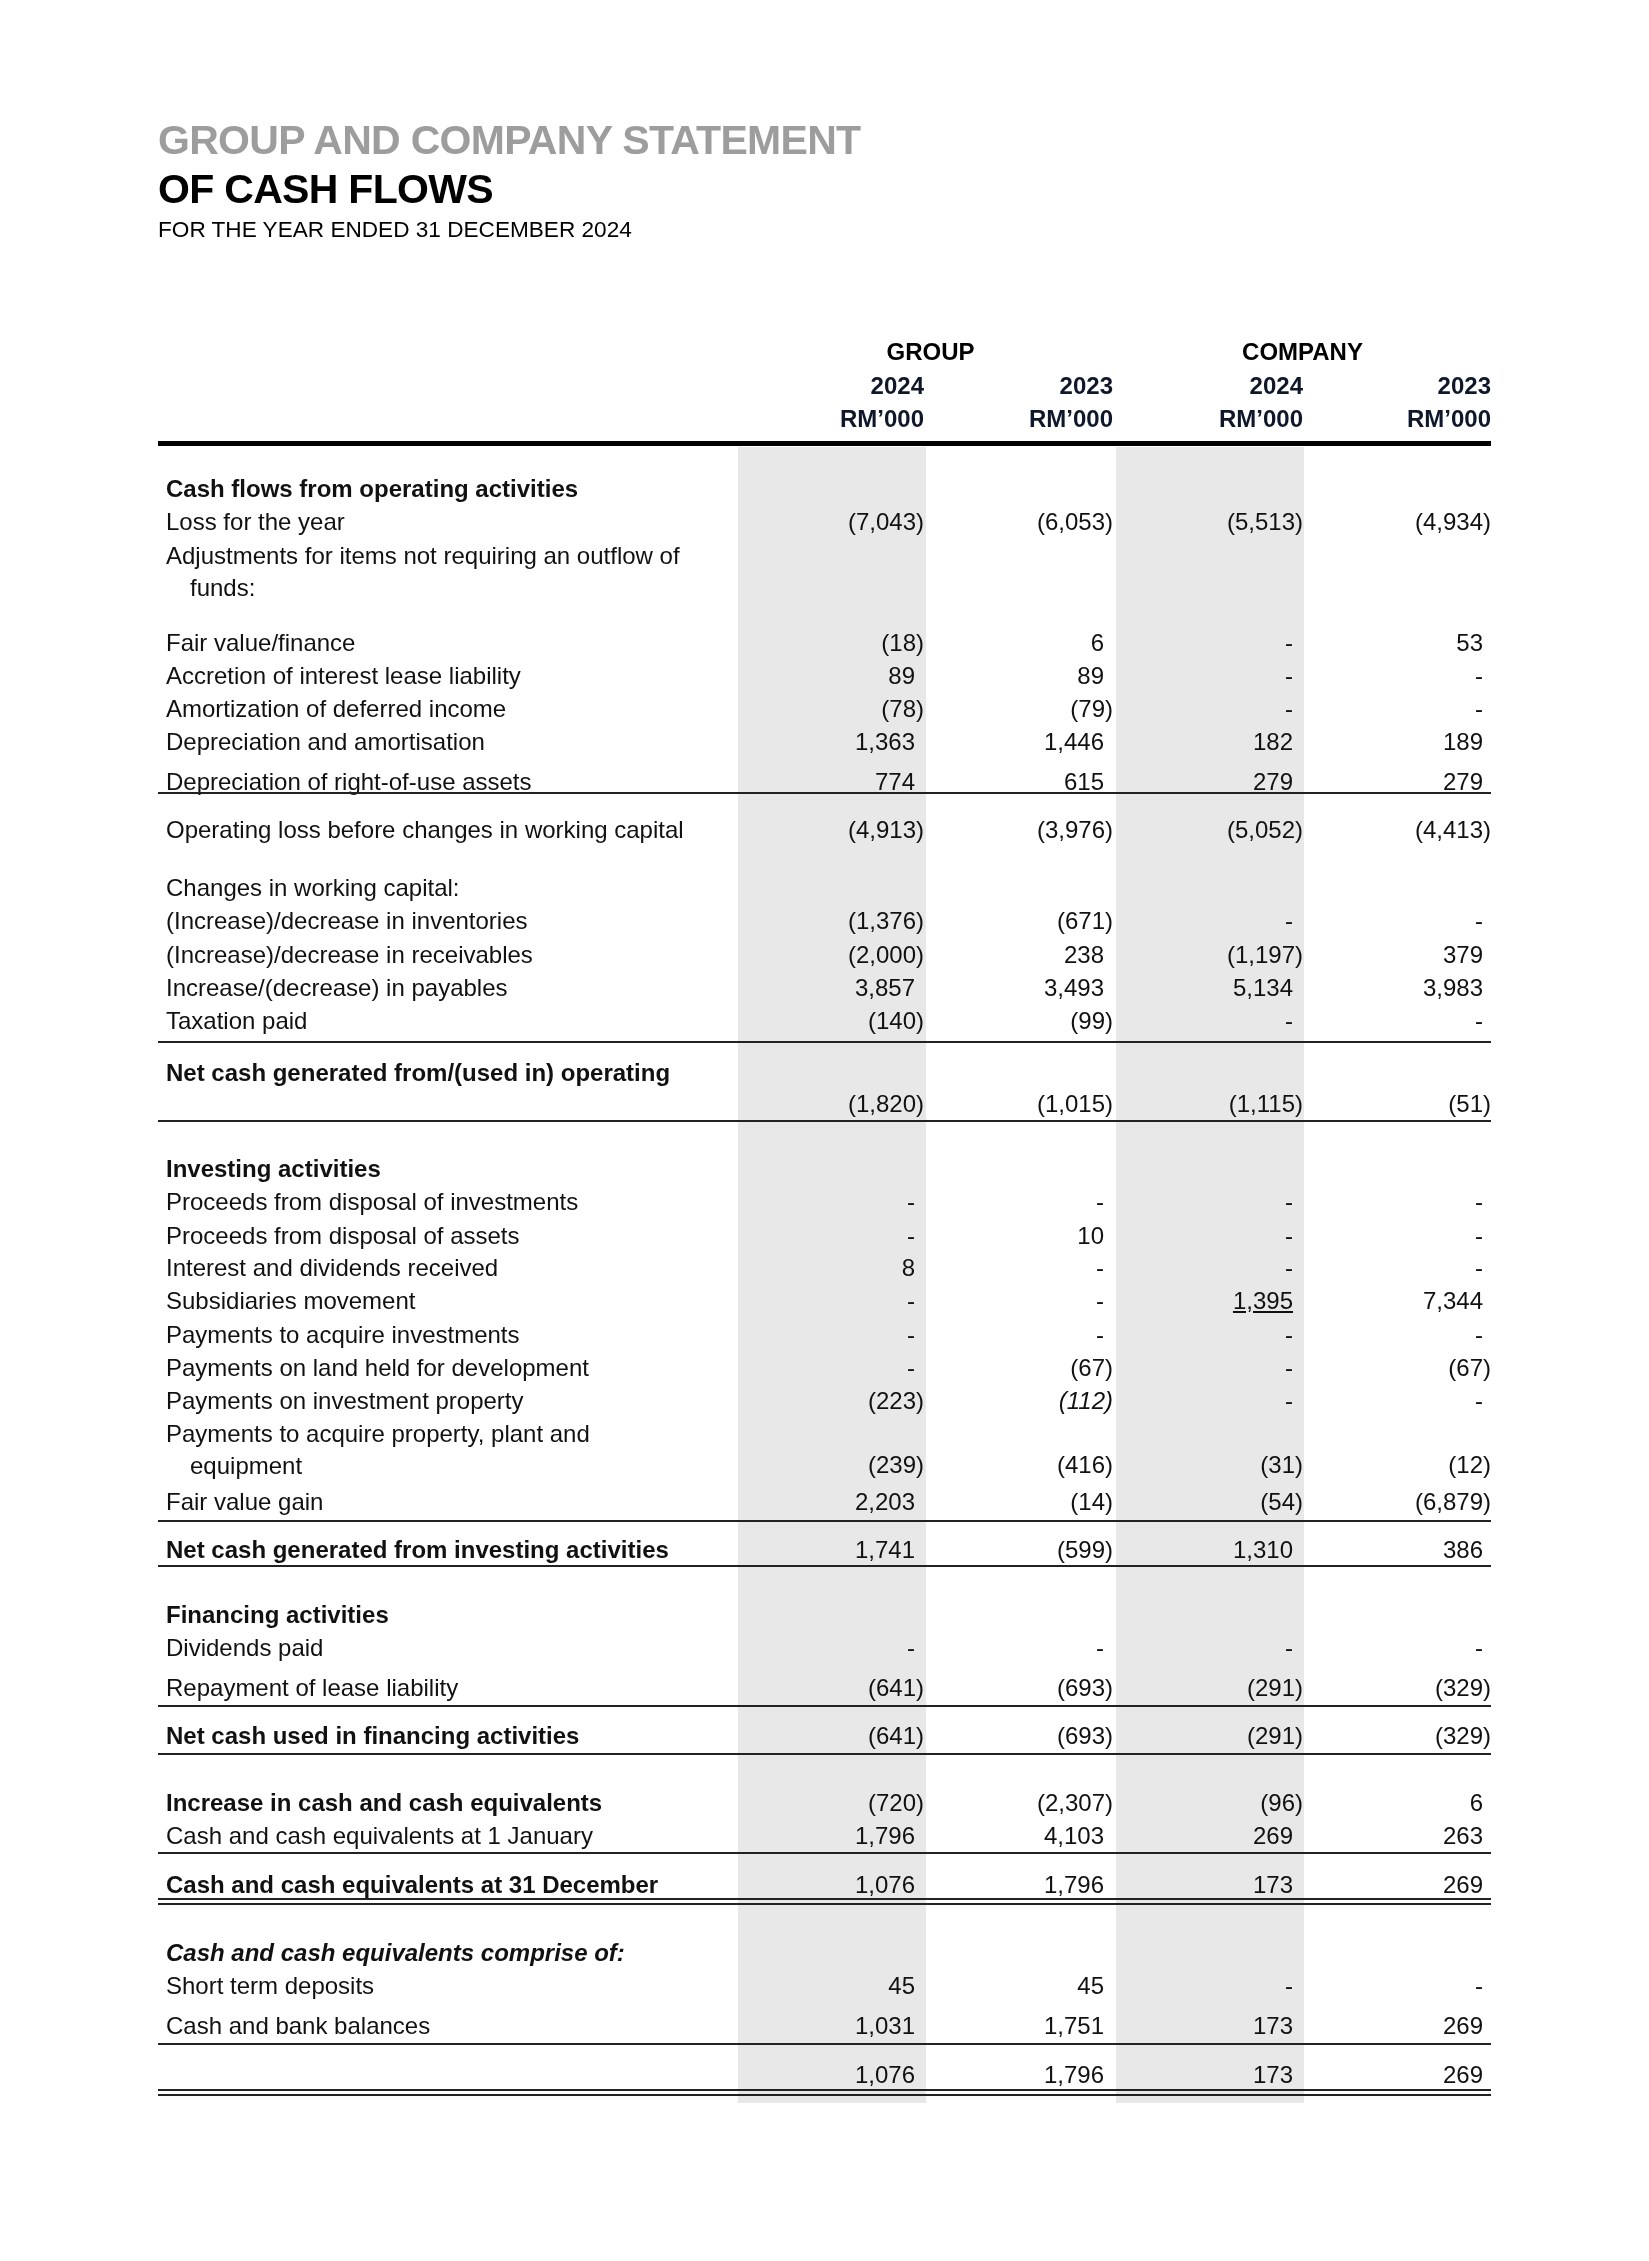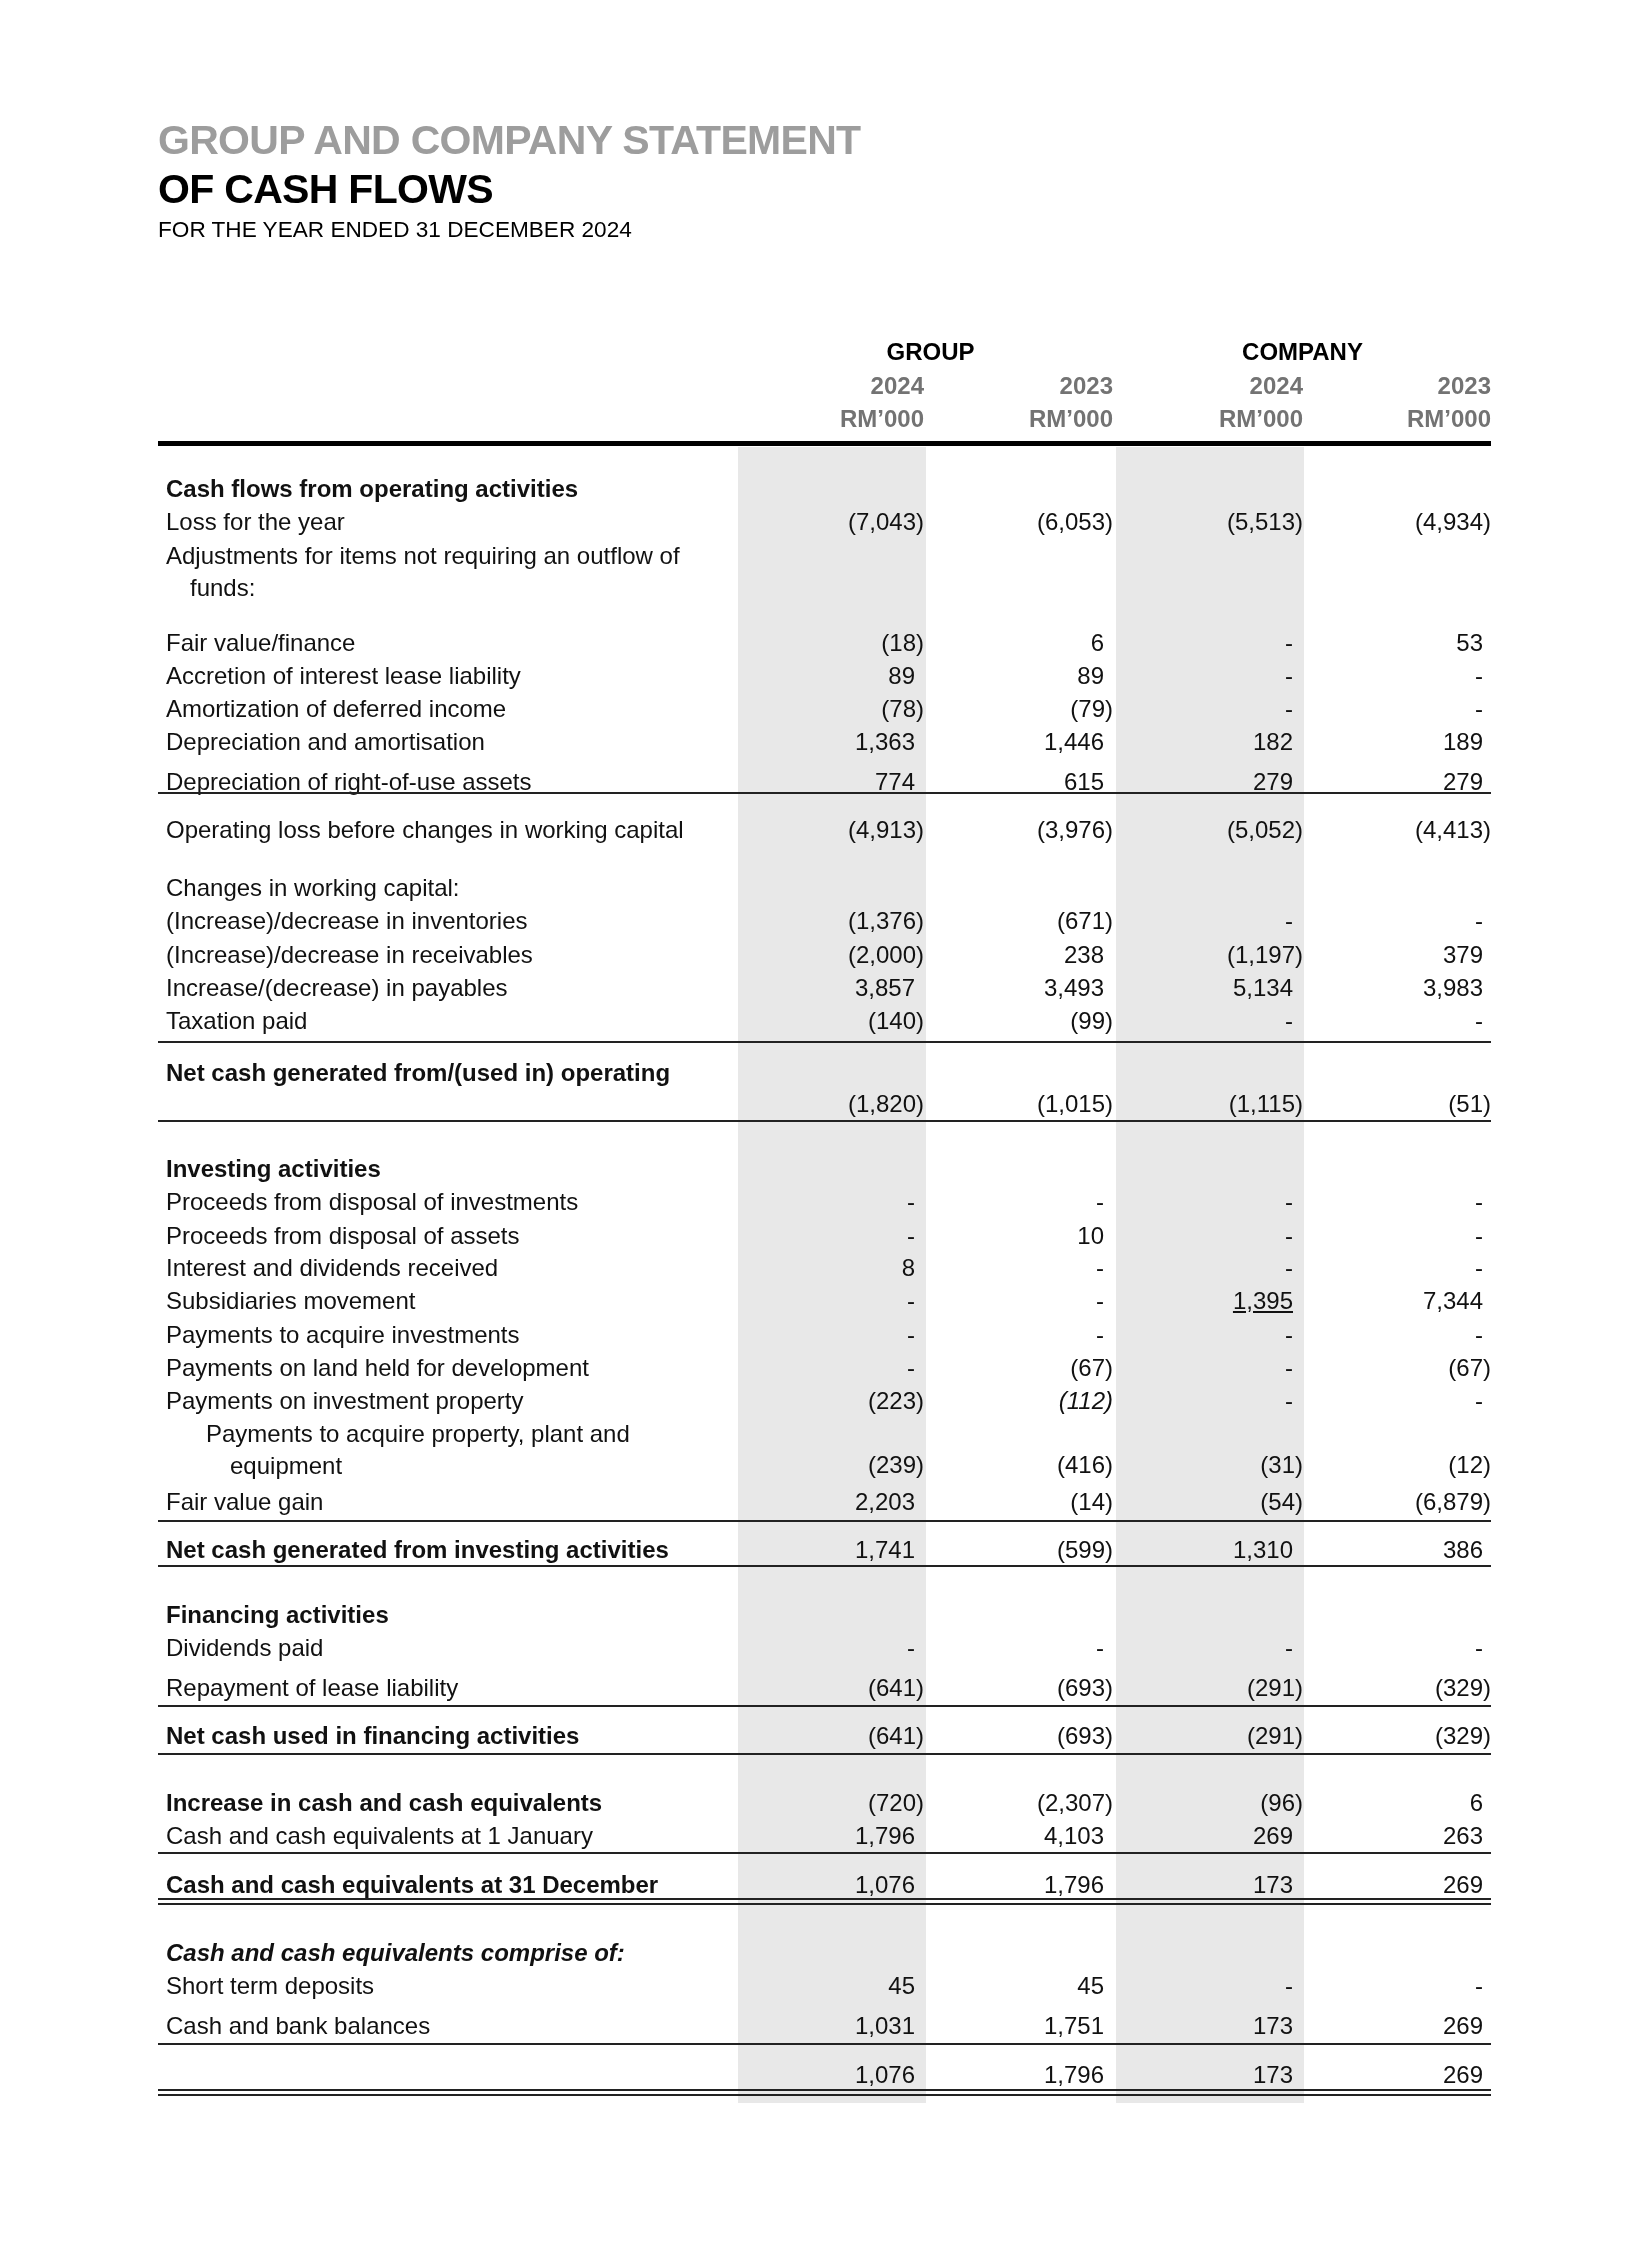--- a/index.html
+++ b/index.html
@@ -2,21 +2,21 @@
 <html style="font-size:10.6px"><head>
 <meta charset="utf-8">
 <style>
   html, body { margin:0; padding:0; background:#ffffff; }
   body { width:1649px; height:2261px; position:relative; font-family:"Liberation Sans", sans-serif; color:#1a1a1a; }
   .title1 { position:absolute; left:158px; top:117px; font-size:41px; font-weight:700; color:#9d9d9d; letter-spacing:-0.7px; line-height:47px; white-space:nowrap; }
   .title2 { position:absolute; left:158px; top:166px; font-size:41px; font-weight:700; color:#000; letter-spacing:-0.7px; line-height:47px; white-space:nowrap; }
   .subtitle { position:absolute; left:158px; top:217px; font-size:22.6px; color:#000; line-height:26.6px; white-space:nowrap; }
 
   .shade { position:absolute; top:447px; background:#e8e8e8; }
-  .hdr { position:absolute; font-weight:700; font-size:24px; color:#737373; line-height:29px; text-align:right; white-space:nowrap; }
+  .hdr { position:absolute; font-weight:700; font-size:24px; color:#0f172a; line-height:29px; text-align:right; white-space:nowrap; }
   .grp { position:absolute; font-weight:700; font-size:24px; color:#000; text-align:center; white-space:nowrap; }
 
   .rule { position:absolute; left:158px; width:1333px; background:#222; }
   .thick { height:5.3px; background:#000; }
   .thin { height:2px; }
   .lbl { position:absolute; left:166px; font-size:24px; line-height:32px; white-space:nowrap; color:#111; }
   .lbl.bold { font-weight:700; }
   .lbl.italic { font-style:italic; font-weight:700; }
   .lbl .indent { display:block; padding-left:24px; }
   .num { position:absolute; font-size:24px; line-height:32px; text-align:right; white-space:nowrap; color:#111; }
@@ -215,21 +215,21 @@
 
 <div>
   <div class="lbl" style="top:1385px;">Payments on investment property</div>
   <div class="num c1" style="top:1385px;">(223)</div>
   <div class="num c2" style="top:1385px;font-style:italic;">(112)</div>
   <div class="num c3" style="top:1385px; right:356px;">-</div>
   <div class="num c4" style="top:1385px; right:166px;">-</div>
 </div>
 
 <div>
-  <div class="lbl" style="top:1418px;margin-left:40px;">
+  <div class="lbl" style="top:1418px;">
     <span>Payments to acquire property, plant and</span>
     <span class="indent">equipment</span>
   </div>
   <div class="num c1" style="top:1449px;">(239)</div>
   <div class="num c2" style="top:1449px;">(416)</div>
   <div class="num c3" style="top:1449px;">(31)</div>
   <div class="num c4" style="top:1449px;">(12)</div>
 </div>
 
 <div>

